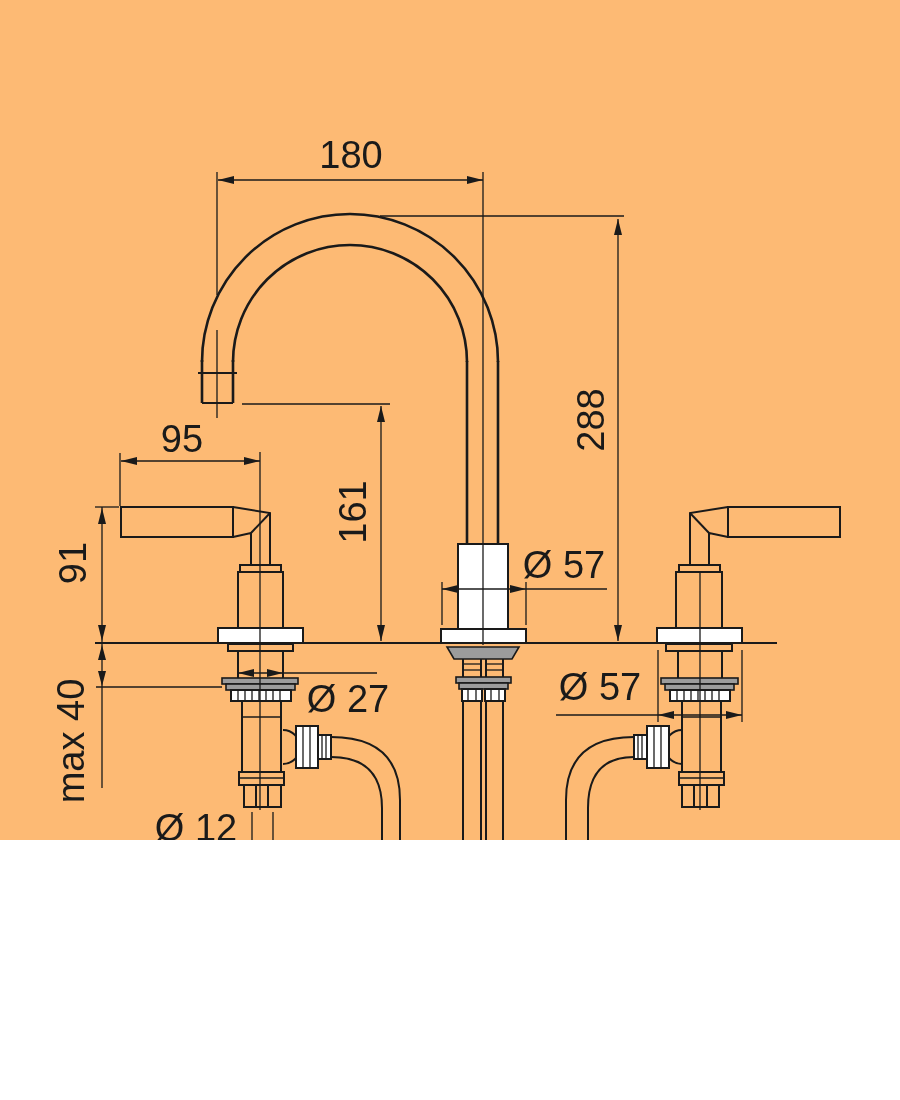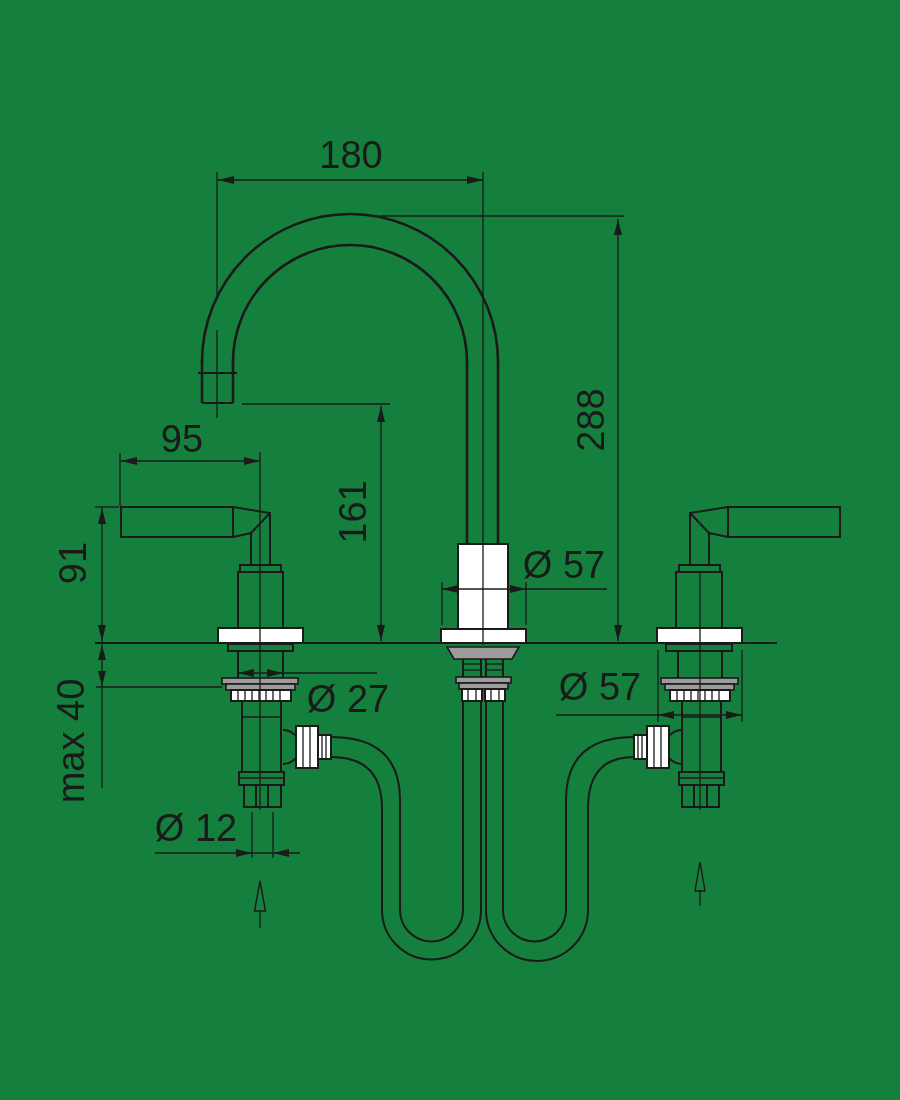--- a/index.html
+++ b/index.html
@@ -1,16 +1,16 @@
 <!DOCTYPE html>
 <html><head>
 <meta charset="utf-8">
 <style>
   html,body{margin:0;padding:0;background:#fff;}
-  .stage{position:relative;width:900px;height:1100px;background:#15803d;overflow:hidden;}
+  .stage{position:relative;width:900px;height:840px;background:#fdba74;overflow:hidden;}
   svg{position:absolute;left:0;top:0;}
   text{font-family:"Liberation Sans","DejaVu Sans",sans-serif;fill:#1a1a1a;}
   .dim-text{font-size:38px;}
   .outline{stroke:#1a1a1a;stroke-width:2;fill:none;}
   .bold{stroke:#1a1a1a;stroke-width:2.6;fill:none;}
   .thin{stroke:#1a1a1a;stroke-width:1.3;fill:none;}
   .arrow{fill:#1a1a1a;stroke:none;}
   .gray{fill:#9c9c9c;stroke:#1a1a1a;stroke-width:1.6;}
   .white{fill:#ffffff;stroke:#1a1a1a;stroke-width:2;}
 </style>

